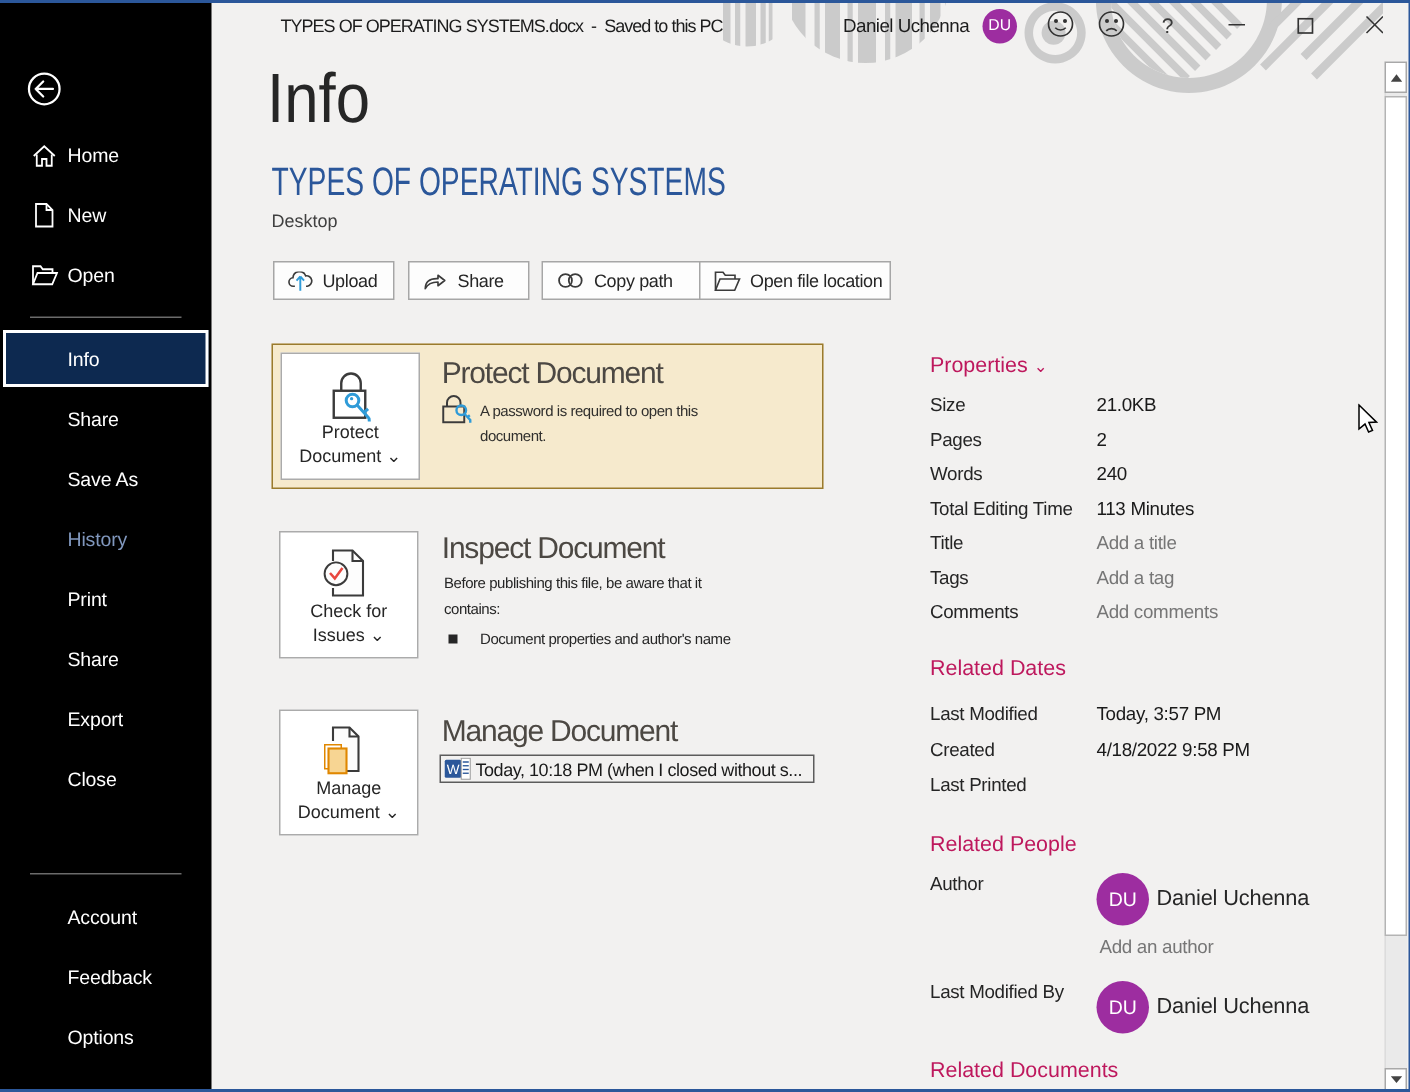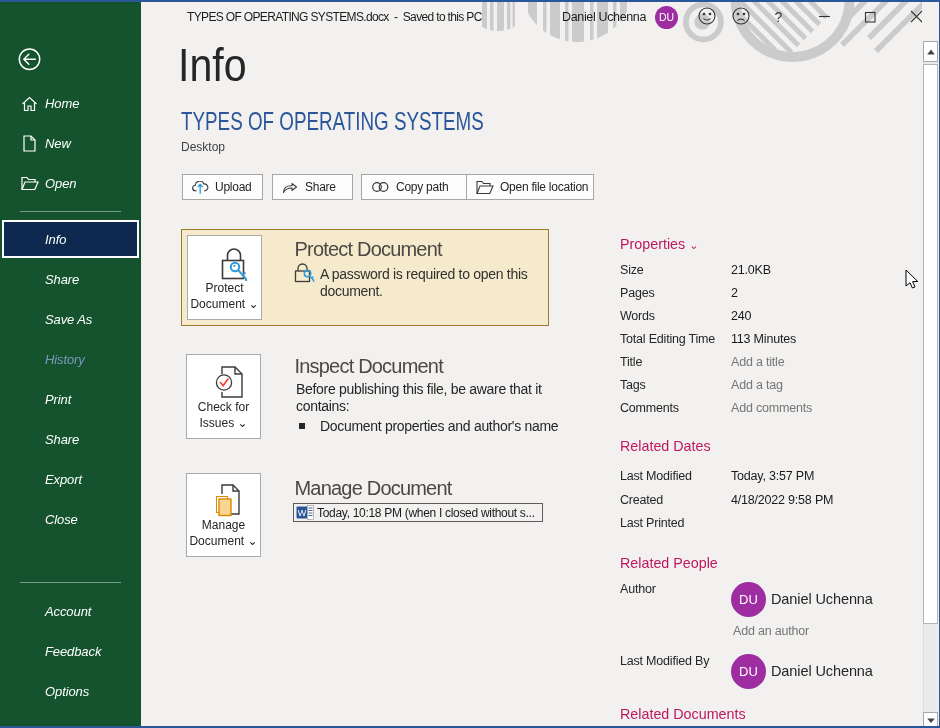--- a/index.html
+++ b/index.html
@@ -6,21 +6,21 @@
 html,body { width:940px; height:728px; }
 body { position:relative; font-family:"Liberation Sans",sans-serif; background:#f2f1f0; overflow:hidden; }
 .abs { position:absolute; }
 
 
 #bTop { left:0; top:0; width:940px; height:2px; background:#2b579a; z-index:50; }
 #bRight { right:0; top:0; width:1.5px; height:728px; background:#2b579a; z-index:50; }
 #bBottom { left:0; bottom:0; width:940px; height:2.5px; background:#2b579a; z-index:50; }
 
 
-#sidebar { left:0; top:0; width:141px; height:728px; background:#14532d; z-index:10;font-style:italic; }
+#sidebar { left:0; top:0; width:141px; height:728px; background:#000000; z-index:10; }
 .sbitem { position:absolute; left:45px; color:#fff; font-size:13px; letter-spacing:-0.1px; white-space:nowrap; }
 .sbsep { position:absolute; left:20px; width:101px; height:1px; background:rgba(255,255,255,0.42); }
 #infoSel { position:absolute; left:2px; top:220px; width:137px; height:38px; background:#0d2950; border:2px solid #ffffff; }
 #infoSel span { position:absolute; left:41px; top:10px; color:#fff; font-size:13px; letter-spacing:-0.1px; }
 
 
 #titleTxt { left:187px; top:10px; font-size:12px; letter-spacing:-0.65px; color:#1c1c1c; z-index:20; white-space:nowrap; }
 #userName { left:562px; top:10px; font-size:12.5px; letter-spacing:-0.35px; color:#1c1c1c; z-index:20; white-space:nowrap; }
 #duAvatar1 { left:655px; top:5.5px; width:23px; height:23px; border-radius:50%; background:#9d2da0; color:#fff; font-size:10.5px; text-align:center; line-height:23px; z-index:20; }
 
@@ -29,24 +29,24 @@
 #docTitle { left:181px; top:106px; font-size:26.5px; color:#2b579a; z-index:5; transform:scaleX(0.71); transform-origin:left top; }
 #desktop { left:181px; top:140px; font-size:12px; color:#404040; z-index:5; }
 
 
 .tbtn { position:absolute; top:174px; height:26px; background:#fdfdfd; border:1px solid #a6a6a6; display:flex; align-items:center; font-size:12px; letter-spacing:-0.25px; color:#262626; z-index:5; }
 .tbtn svg { margin-left:9px; flex:none; }
 .tbtn span { margin-left:6px; white-space:nowrap; }
 
 
 #protectBox { left:181px; top:229px; width:368px; height:97px; background:#f6eacd; border:1.5px solid #9a7b2d; z-index:4; }
-.bigbtn { position:absolute; width:75px; background:#ffffff; border:1px solid #ababab; z-index:5; text-align:center; font-size:12px; color:#262626; }
+.bigbtn { position:absolute; width:93px; background:#ffffff; border:1px solid #ababab; z-index:5; text-align:center; font-size:12px; color:#262626; }
 .bigbtn .lbl { position:absolute; width:100%; line-height:15.5px; }
 .secHead { position:absolute; font-size:20px; letter-spacing:-0.8px; color:#4c4843; z-index:5; white-space:nowrap; }
-.body12 { position:absolute; font-size:14px; letter-spacing:-0.3px; color:#31302e; line-height:17.4px; z-index:5; }
+.body12 { position:absolute; font-size:10px; letter-spacing:-0.3px; color:#31302e; line-height:17.4px; z-index:5; }
 
 
 .rcHead { position:absolute; left:620px; font-size:14.3px; color:#be185d; z-index:5; white-space:nowrap; }
 .rcLabel { position:absolute; left:620px; font-size:12.5px; letter-spacing:-0.2px; color:#252525; z-index:5; white-space:nowrap; }
 .rcValue { position:absolute; left:731px; font-size:12.5px; letter-spacing:-0.2px; color:#1a1a1a; z-index:5; white-space:nowrap; }
 .rcGray  { position:absolute; left:731px; font-size:12.5px; letter-spacing:-0.2px; color:#767676; z-index:5; white-space:nowrap; }
 .duBig { position:absolute; left:731px; width:35px; height:35px; border-radius:50%; background:#9d2da0; color:#fff; font-size:13px; text-align:center; line-height:35px; z-index:5; }
 .duName { position:absolute; left:771px; font-size:14.5px; letter-spacing:-0.1px; color:#262626; z-index:5; }
 
 

